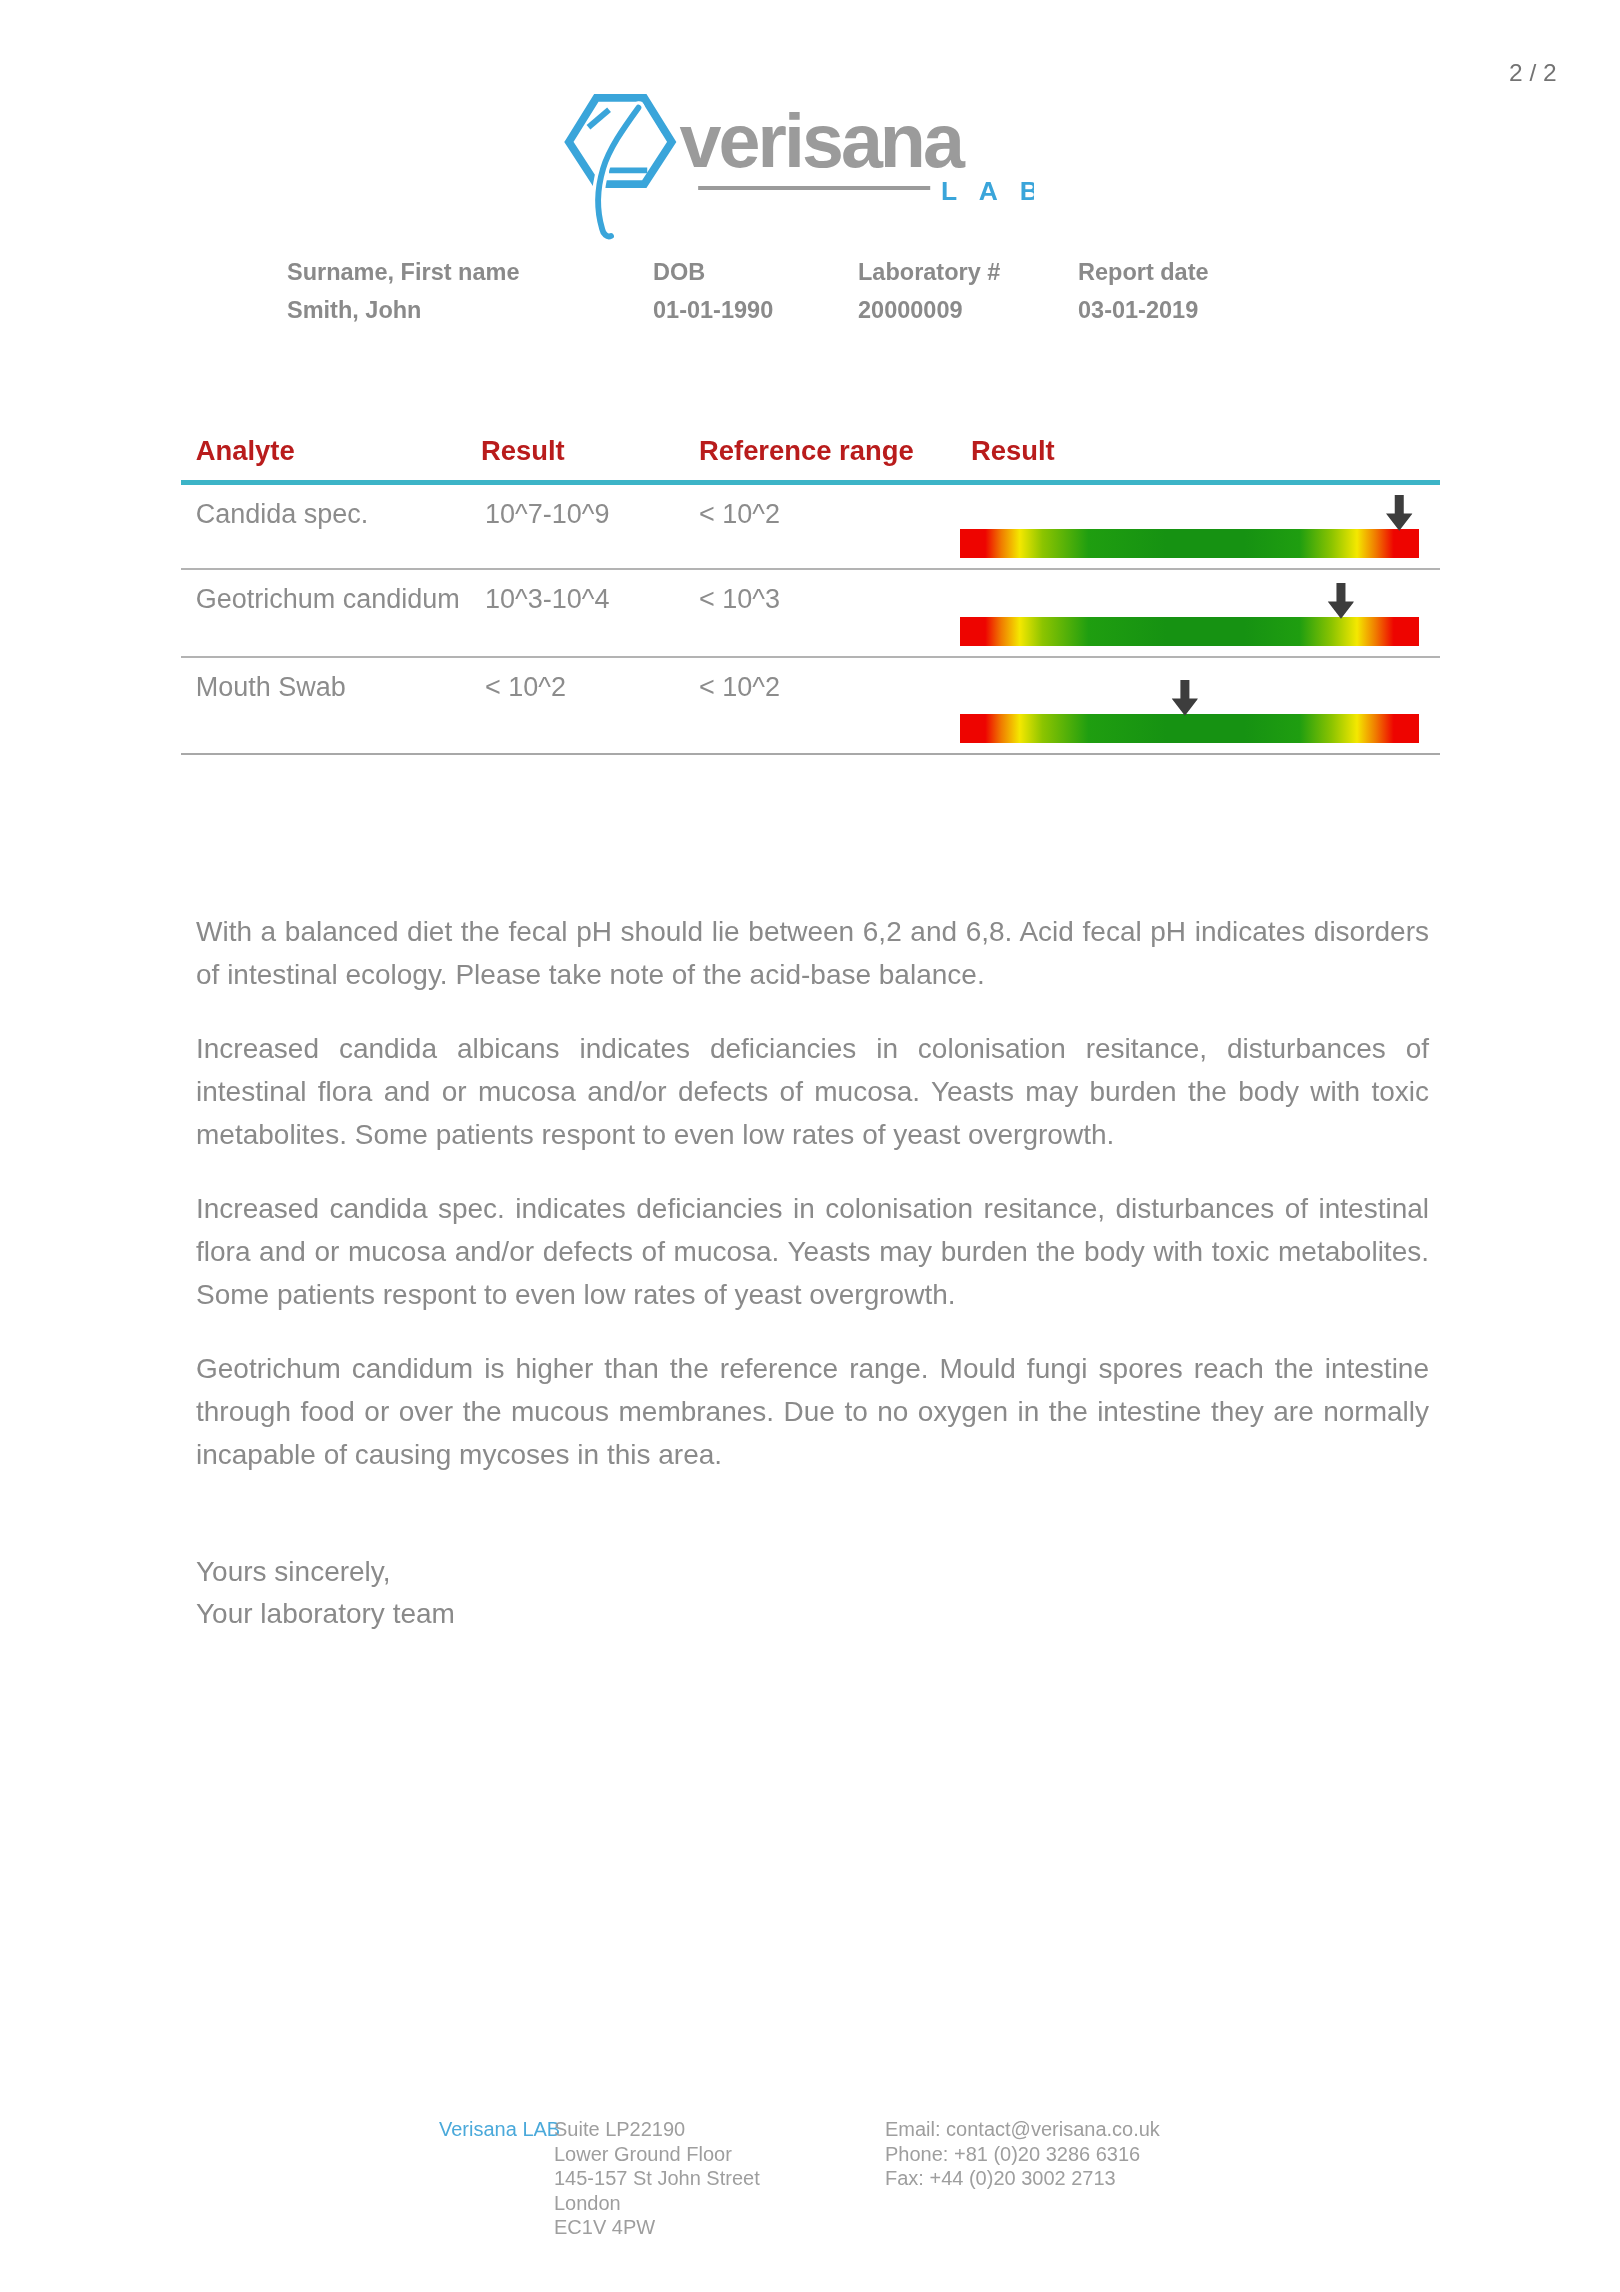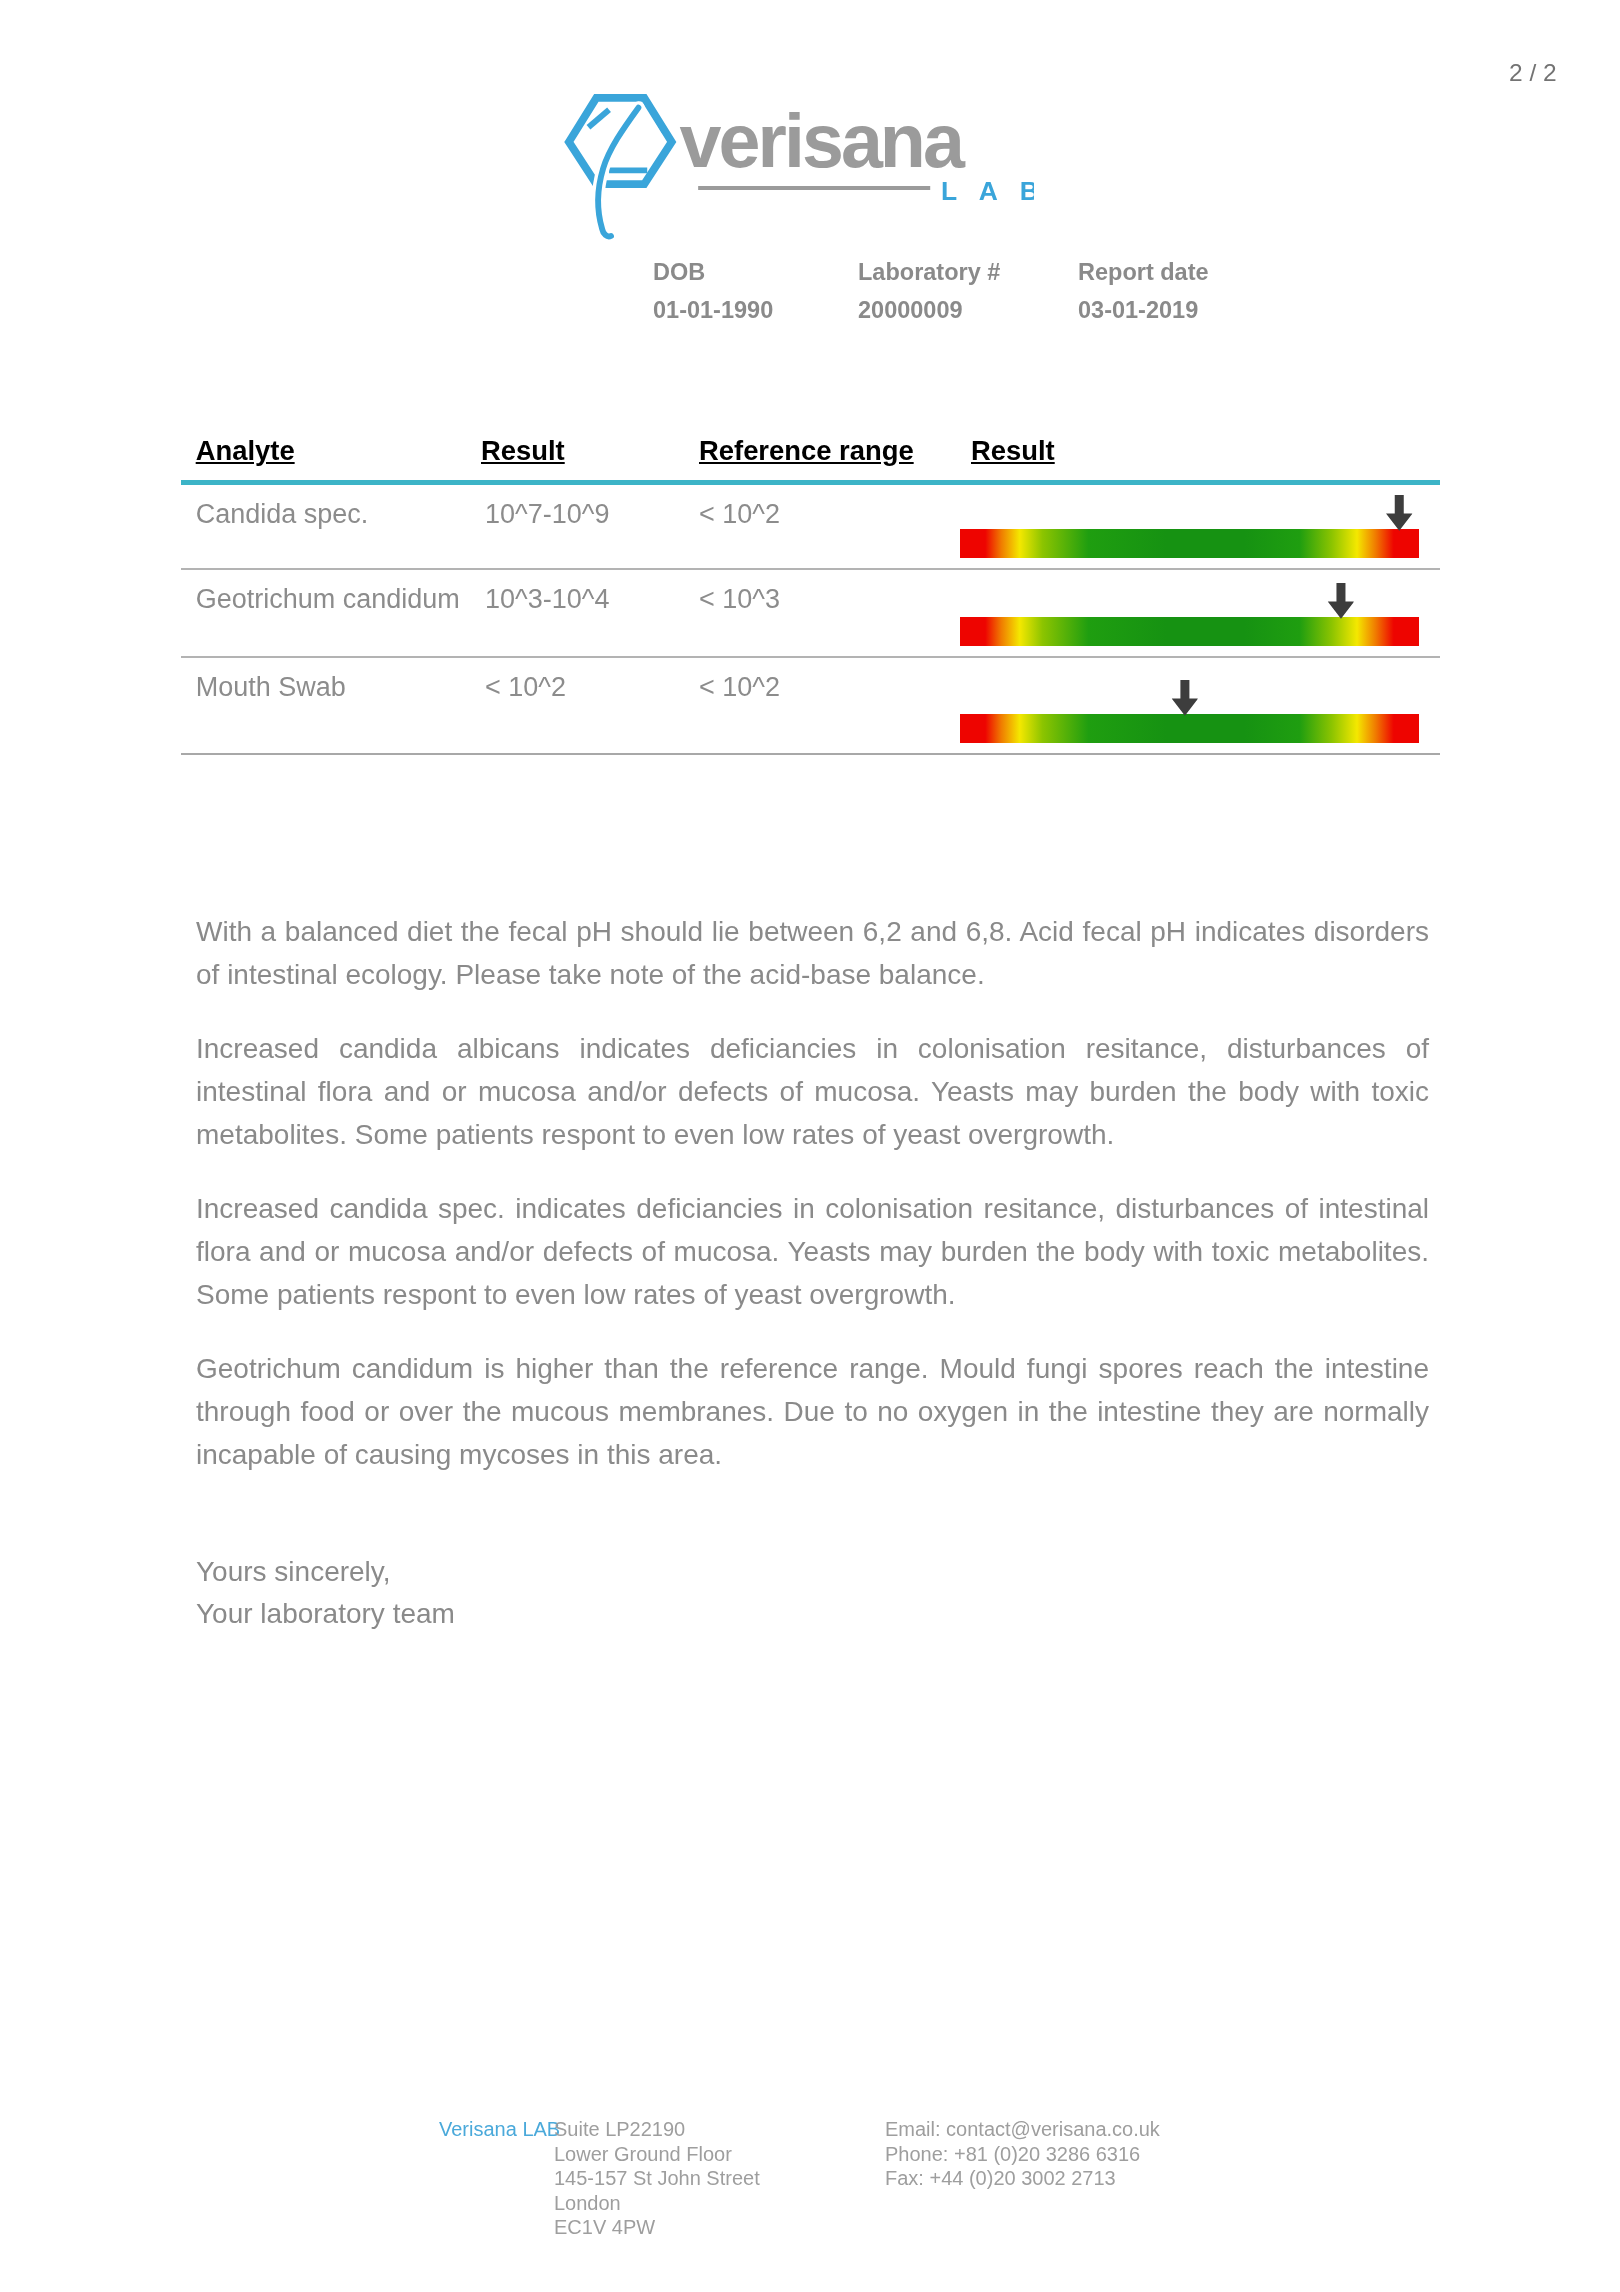--- a/index.html
+++ b/index.html
@@ -18,21 +18,21 @@
 
   
   .pf{position:absolute;top:258px;}
   .pf .lbl{font-size:23.5px;font-weight:bold;color:#8a8a8a;line-height:29px;}
   .pf .val{font-size:23.5px;font-weight:bold;color:#8a8a8a;line-height:29px;margin-top:8.8px;}
   .pf0{left:287px;} .pf1{left:653px;} .pf2{left:858px;} .pf3{left:1078px;}
 
   
   .rtable{position:absolute;left:181px;top:435px;width:1259px;}
   .thead{position:relative;height:45px;}
-  .th{position:absolute;top:0;font-size:27.4px;font-weight:bold;color:#000000;text-decoration:underline;}
+  .th{position:absolute;top:0;font-size:27.4px;font-weight:bold;color:#b91c1c;}
   .th0{left:14.7px;} .th1{left:300px;} .th2{left:518px;} .th3{left:790px;}
   .tealrule{height:4.9px;background:#3cb4c7;width:100%;}
   .trow{position:relative;border-bottom:2px solid #b3b3b3;}
   .trow.r0{height:83px;} .trow.r1{height:86px;} .trow.r2{height:86px;} .trow.r3{height:95px;border-bottom:2.9px solid #a8a8a8;}
   .td{position:absolute;top:13.7px;font-size:27px;color:#8c8c8c;}
   .td0{left:14.7px;} .td1{left:304px;} .td2{left:518px;}
   .barwrap{position:absolute;left:779px;bottom:9.8px;width:459px;height:29px;}
   .gradbar{
     position:absolute;left:0;bottom:0;width:459px;height:29px;
     background:linear-gradient(90deg,
@@ -82,20 +82,24 @@
       <line x1="89" y1="29" x2="103" y2="53" stroke="#3aa5da" stroke-width="6"></line>
       <line x1="46" y1="92" x2="85" y2="92" stroke="#3aa5da" stroke-width="6"></line>
       <path d="M76,28 C60,50 46,70 40,90 C34,110 33,132 39,152 C40,157 44,161 48,159" fill="none" stroke="#ffffff" stroke-width="13" stroke-linecap="round"></path>
       <path d="M76,28 C60,50 46,70 40,90 C34,110 33,132 39,152 C40,157 44,161 48,159" fill="none" stroke="#3aa5da" stroke-width="6" stroke-linecap="round"></path>
     </g>
     <text x="118" y="89" font-family="Liberation Sans, sans-serif" font-size="77" font-weight="bold" letter-spacing="-3" fill="#9b9b9b">verisana</text>
     <line x1="137" y1="110" x2="374" y2="110" stroke="#9b9b9b" stroke-width="4"></line>
     <text x="385" y="122" font-family="Liberation Sans, sans-serif" font-size="27" font-weight="bold" letter-spacing="8" fill="#3aa5da">L A B</text>
   </svg>
 
+  <div class="pf pf0">
+    <div class="lbl">Surname, First name</div>
+    <div class="val">Smith, John</div>
+  </div>
   <div class="pf pf1">
     <div class="lbl">DOB</div>
     <div class="val">01-01-1990</div>
   </div>
   <div class="pf pf2">
     <div class="lbl">Laboratory #</div>
     <div class="val">20000009</div>
   </div>
   <div class="pf pf3">
     <div class="lbl">Report date</div>

